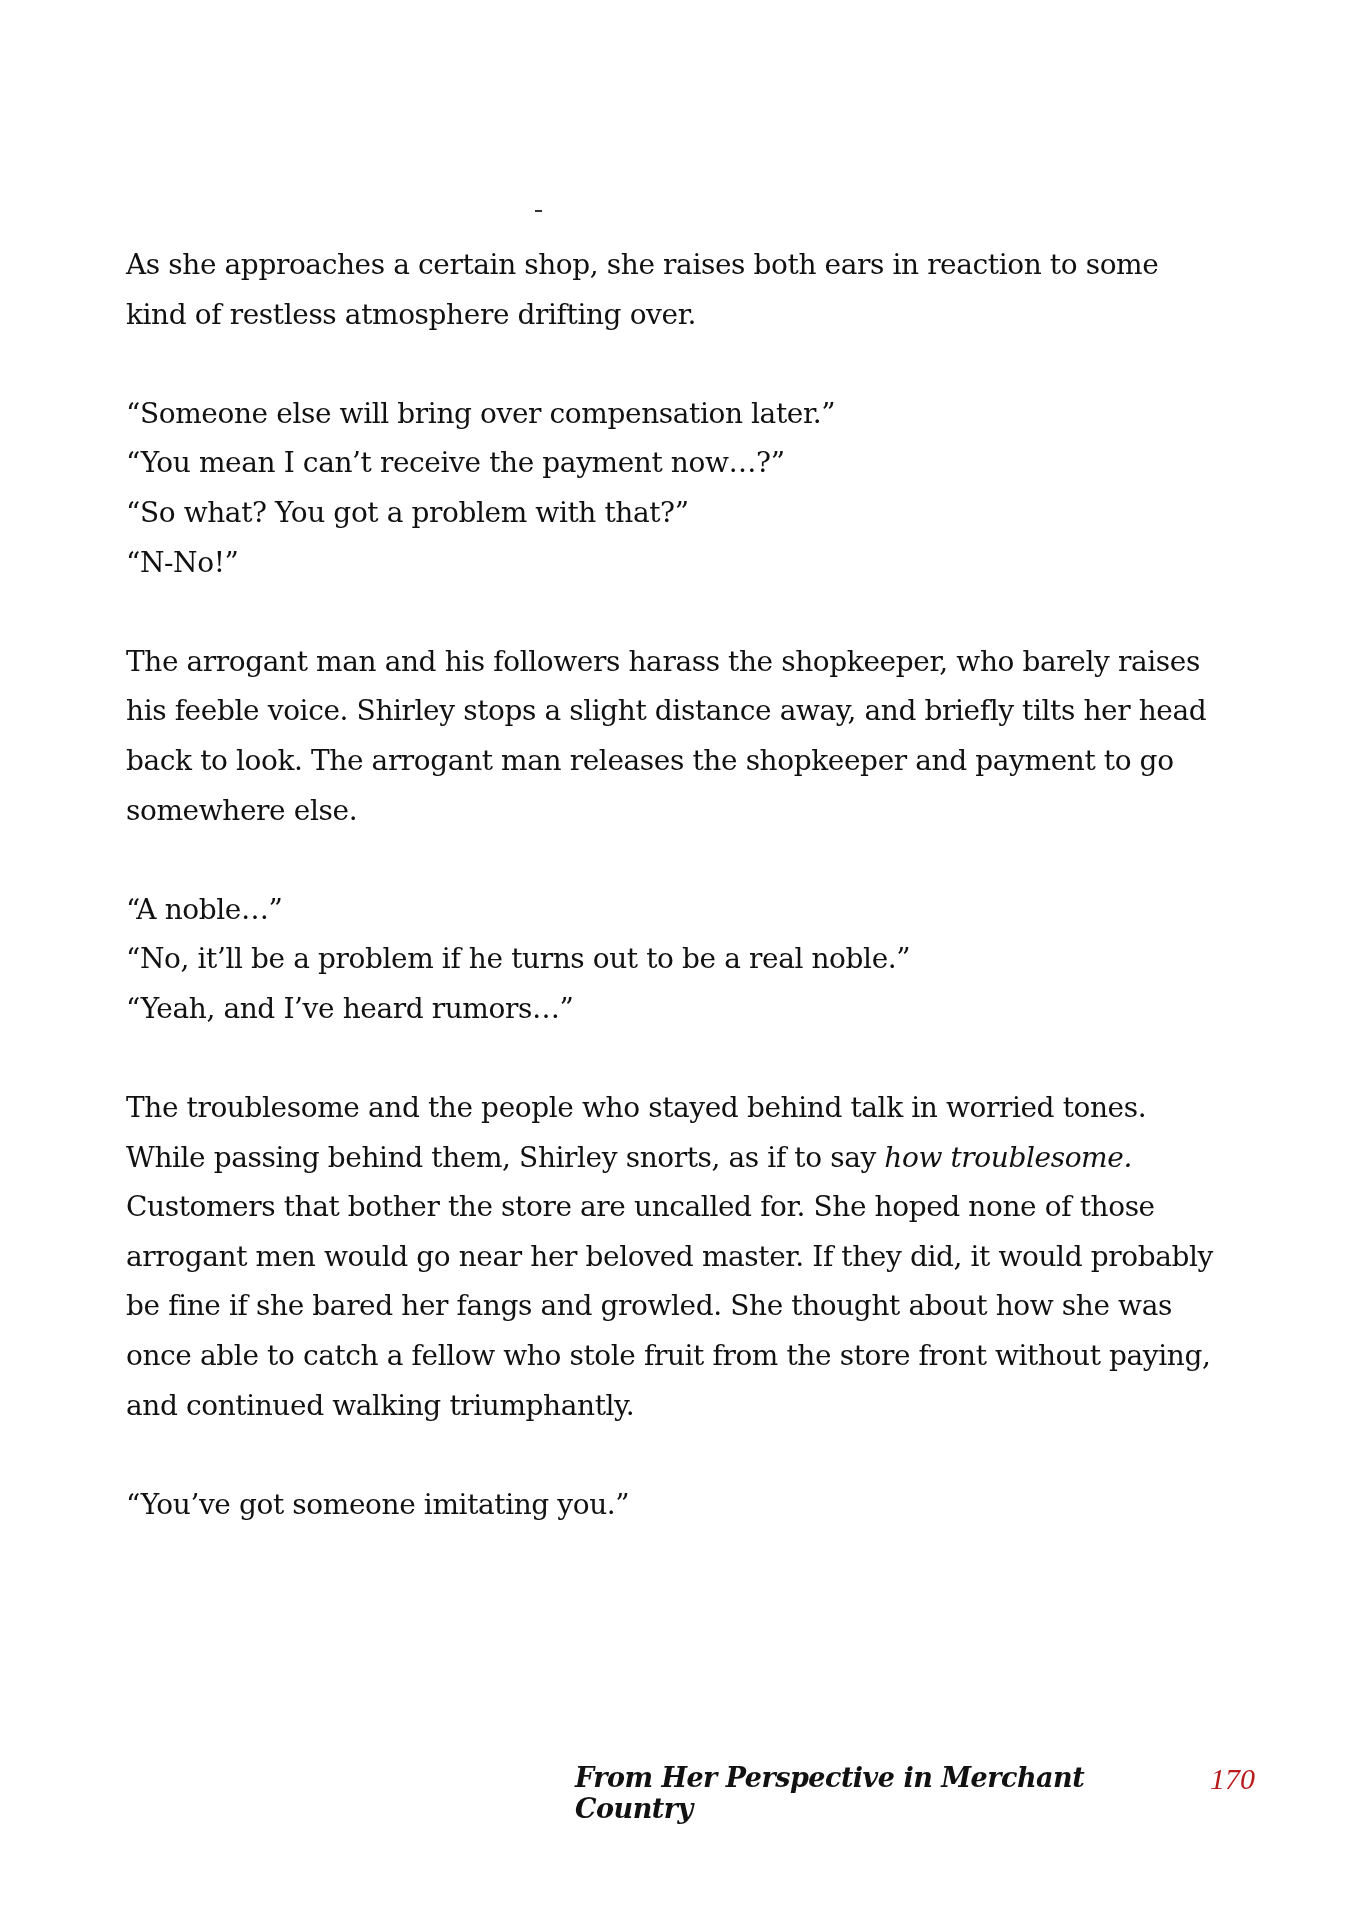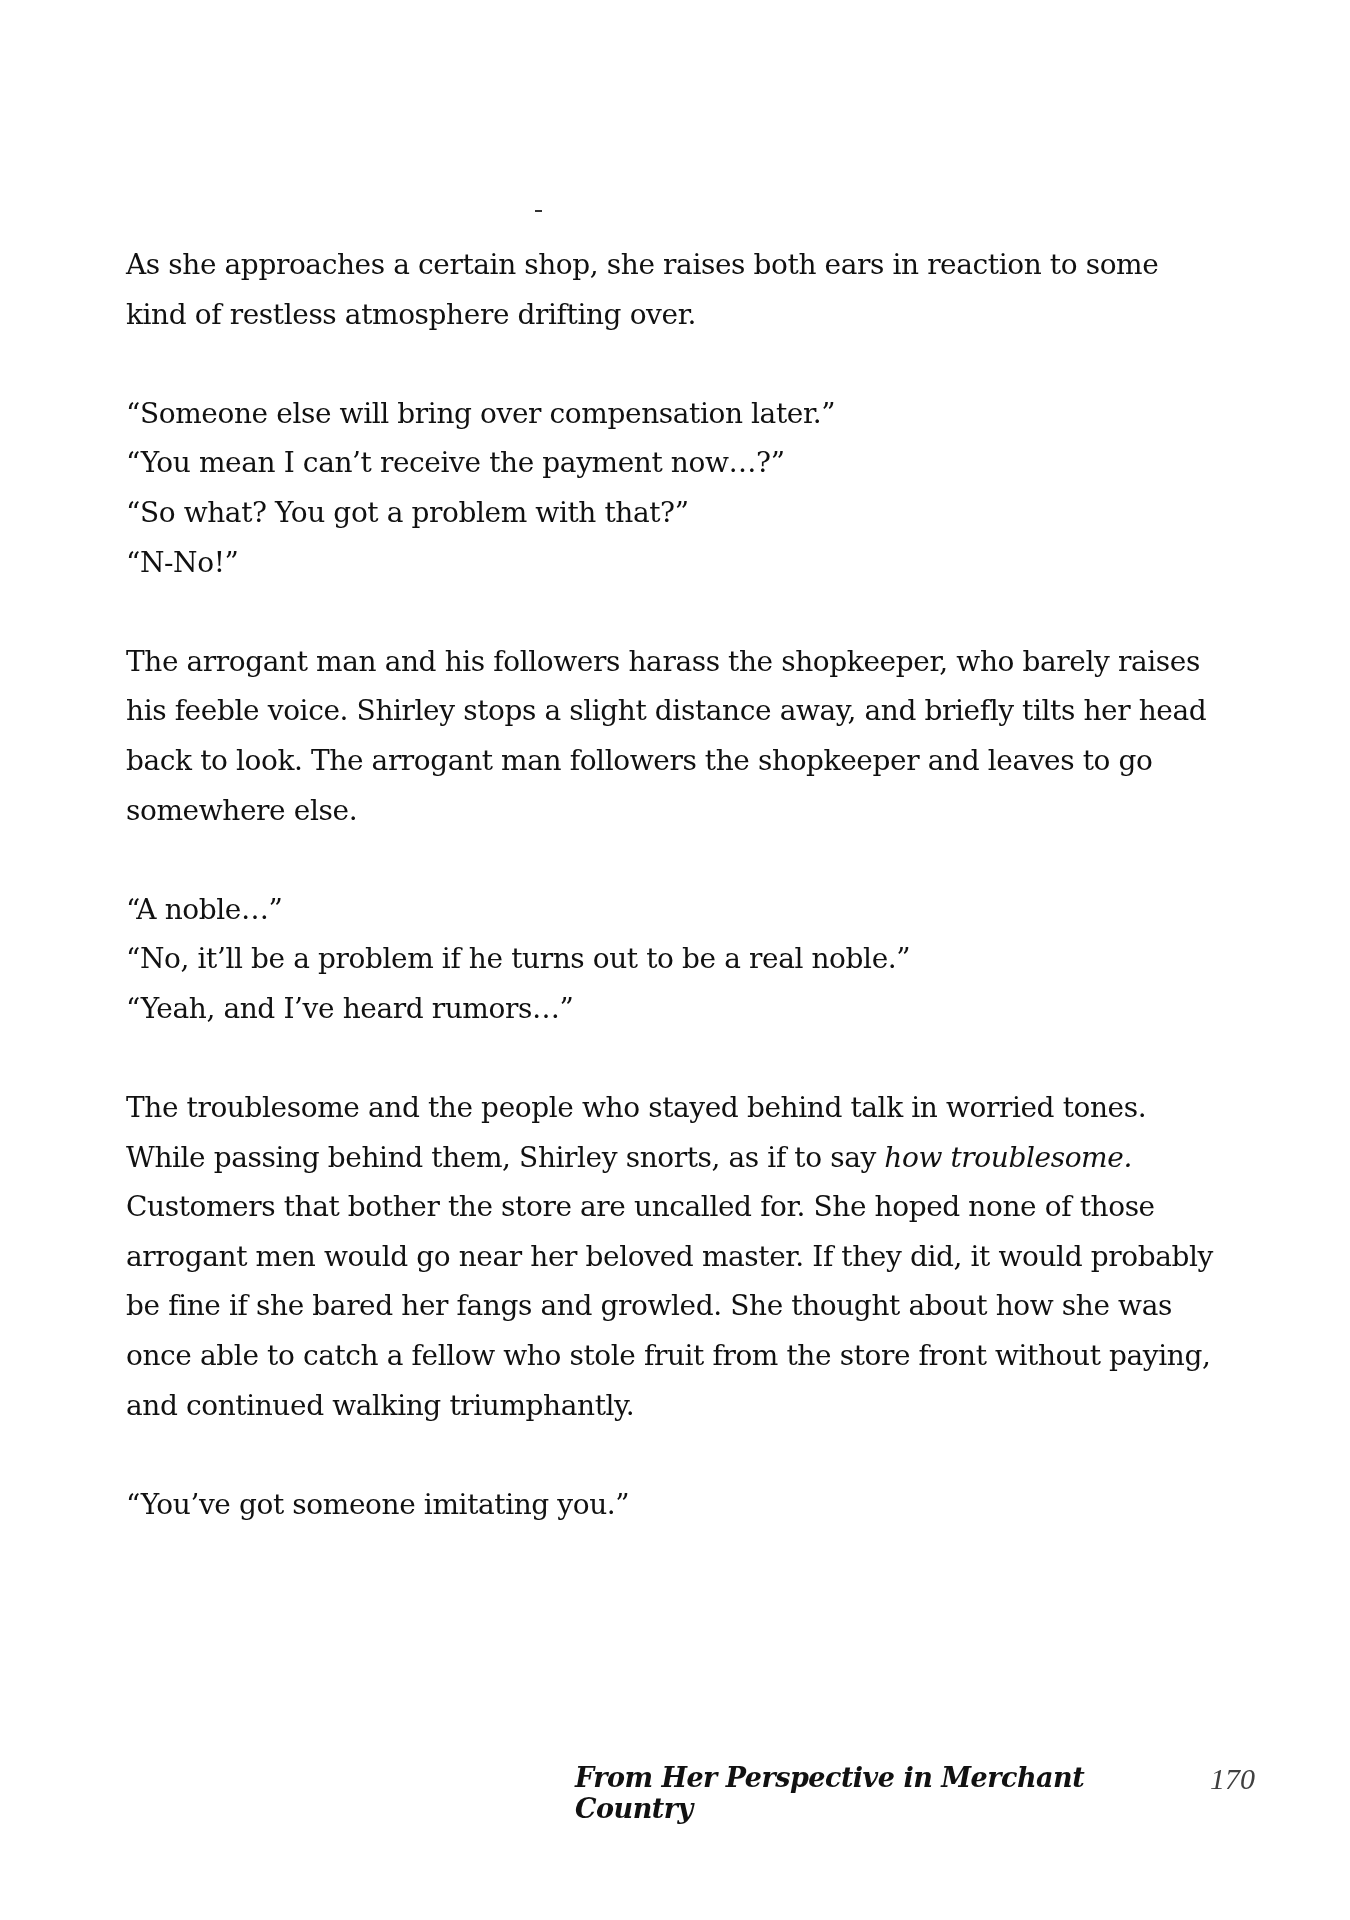--- a/index.html
+++ b/index.html
@@ -24,21 +24,21 @@
   .footer {
     position: absolute; top: 1762px; left: 575px; width: 680px; height: 50px;
     display: flex; align-items: flex-start; justify-content: flex-end;
   }
   .footer-title {
     font-family: "DejaVu Serif", serif; font-style: italic; font-weight: bold;
     font-size: 27px; letter-spacing: -0.5px; color: #111;
   }
   .footer-page {
     font-family: "Liberation Serif", serif; font-style: italic;
-    font-size: 30px; margin-left: 34px; color: #404040;
+    font-size: 30px; margin-left: 34px; color: #b91c1c;
   }
 </style>
 </head>
 <body>
 
 <div class="page">
   <div class="dash"></div>
 
   <div class="body-text">
     <div class="para">
@@ -49,21 +49,21 @@
     <div class="para">
       <span class="line">“Someone else will bring over compensation later.”</span>
       <span class="line">“You mean I can’t receive the payment now…?”</span>
       <span class="line">“So what? You got a problem with that?”</span>
       <span class="line">“N-No!”</span>
     </div>
     <div class="gap"></div>
     <div class="para">
       <span class="line">The arrogant man and his followers harass the shopkeeper, who barely raises</span>
       <span class="line">his feeble voice. Shirley stops a slight distance away, and briefly tilts her head</span>
-      <span class="line">back to look. The arrogant man followers the shopkeeper and leaves to go</span>
+      <span class="line">back to look. The arrogant man releases the shopkeeper and payment to go</span>
       <span class="line">somewhere else.</span>
     </div>
     <div class="gap"></div>
     <div class="para">
       <span class="line">“A noble…”</span>
       <span class="line">“No, it’ll be a problem if he turns out to be a real noble.”</span>
       <span class="line">“Yeah, and I’ve heard rumors…”</span>
     </div>
     <div class="gap"></div>
     <div class="para">

